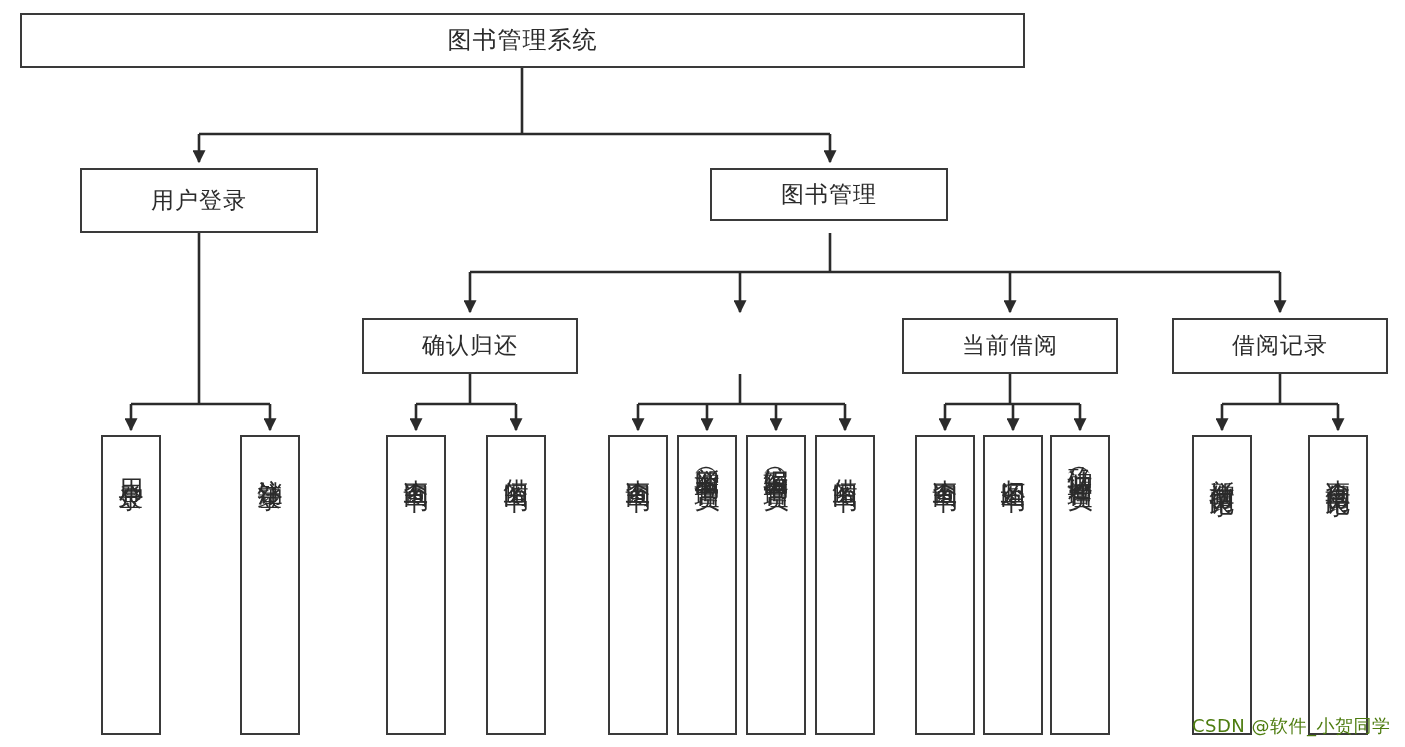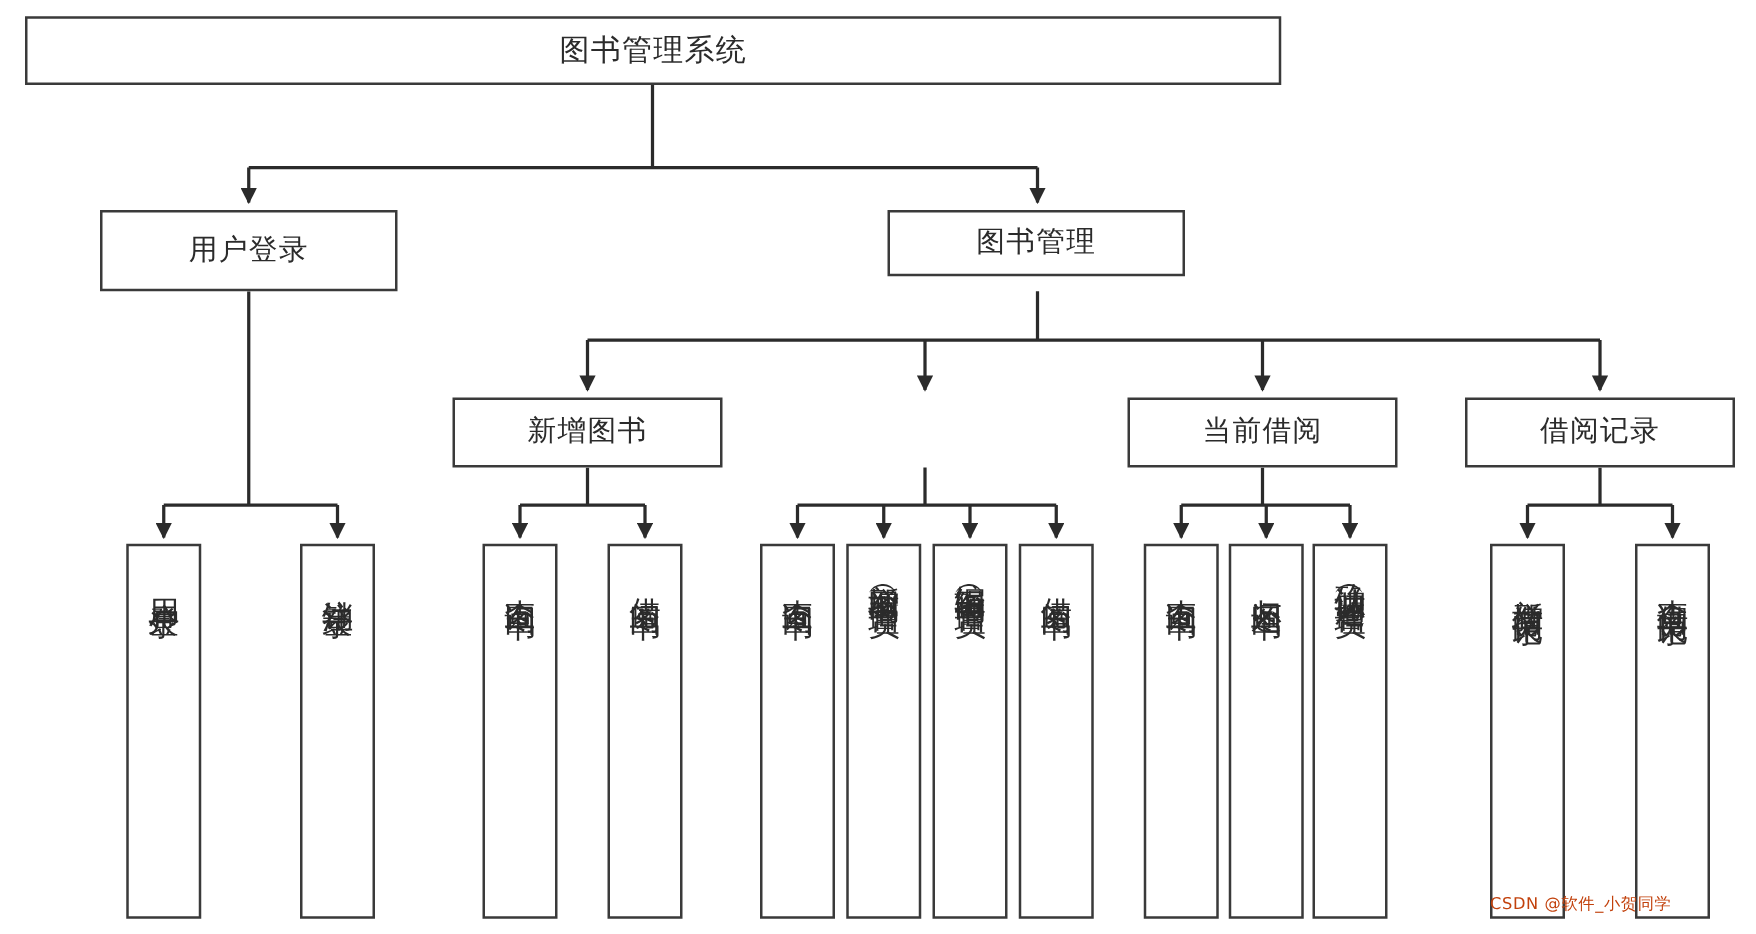--- a/index.html
+++ b/index.html
@@ -61,22 +61,22 @@
     font-size: 25px;
     letter-spacing: 3px;
     line-height: 1;
     white-space: pre;
   }
   .node.vert.tall-pad {
     padding-top: 10px;
   }
   .watermark {
     position: absolute;
-    color: #c2410c;
-    font-size: 13px;
+    color: #4d7c0f;
+    font-size: 18px;
     letter-spacing: 0.5px;
     white-space: nowrap;
     user-select: none;
   }
 </style>
 </head>
 <body>
 
 <div id="canvas">
 
@@ -136,21 +136,21 @@
 
   <div class="node horiz" style="left:80px; top:168px; width:238px; height:65px;">
     <span class="label">用户登录</span>
   </div>
 
   <div class="node horiz" style="left:710px; top:168px; width:238px; height:53px;">
     <span class="label">图书管理</span>
   </div>
 
   <div class="node horiz" style="left:362px; top:318px; width:216px; height:56px;">
-    <span class="label">新增图书</span>
+    <span class="label">确认归还</span>
   </div>
 
 
   <div class="node horiz" style="left:1172px; top:318px; width:216px; height:56px;">
     <span class="label">借阅记录</span>
   </div>
 
   <div class="node horiz" style="left:902px; top:318px; width:216px; height:56px;">
     <span class="label">当前借阅</span>
   </div>

